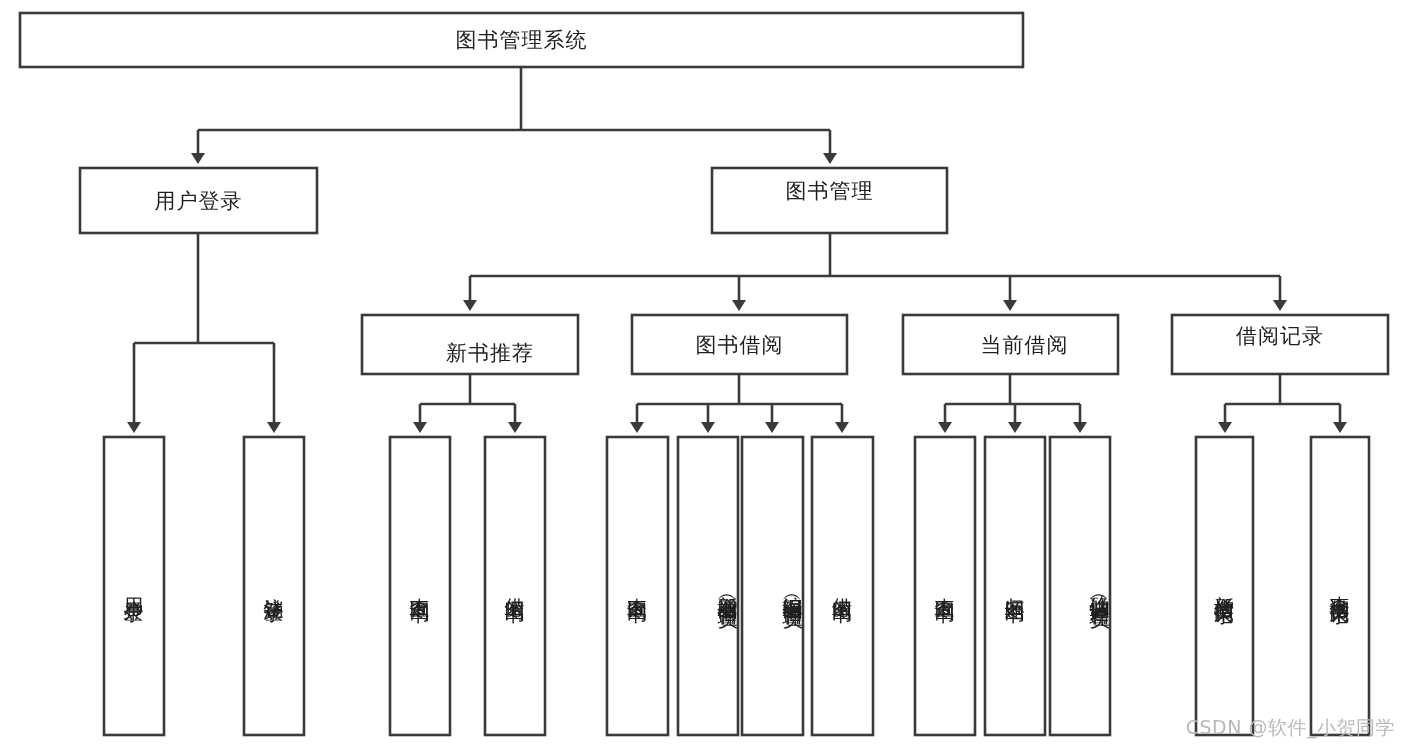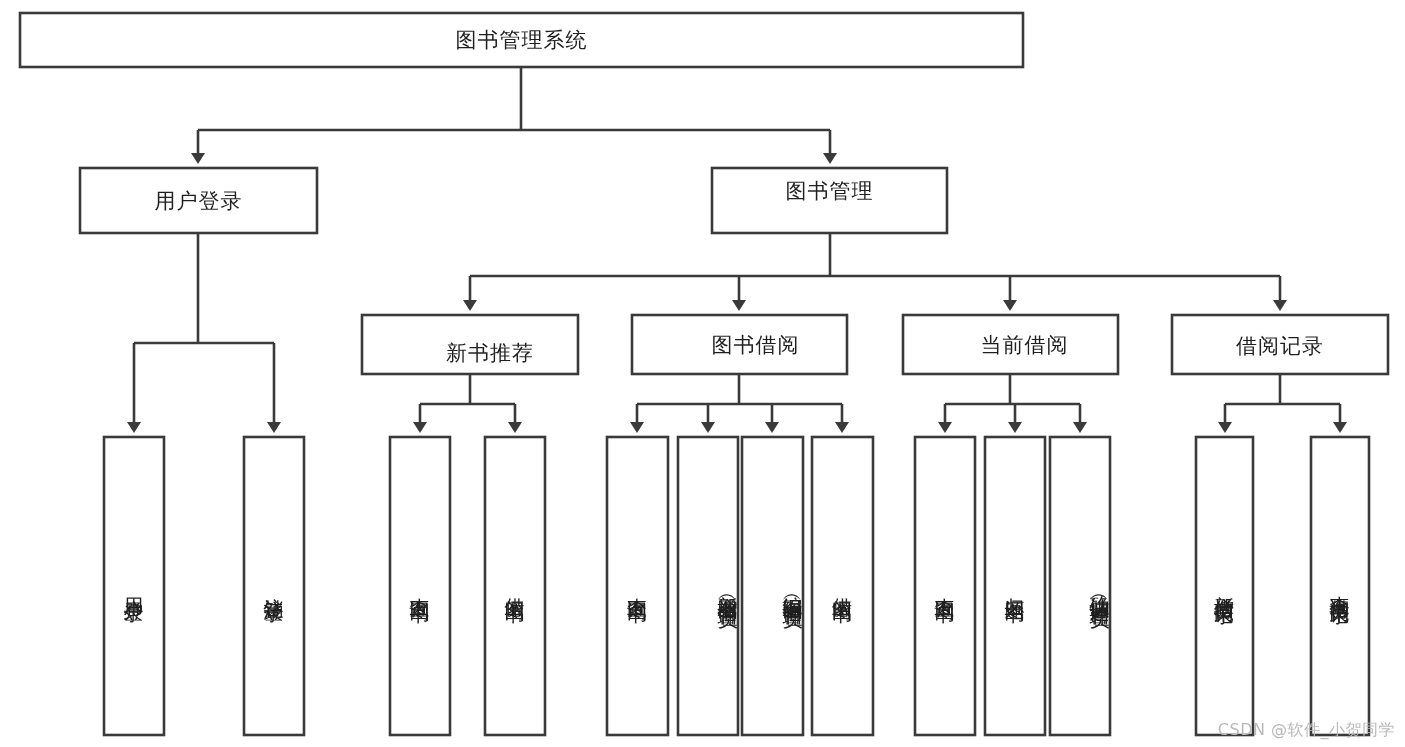--- a/index.html
+++ b/index.html
@@ -33,21 +33,21 @@
     text-orientation:upright;
     letter-spacing:2px;
     line-height:1;
     text-align:center;
     pointer-events:none;
   }
   .watermark{
     position:absolute;
     right:10px;bottom:6px;
     color:#b9b9b9;
-    font-size:16px;
+    font-size:19px;
     letter-spacing:0.5px;
     white-space:nowrap;
   }
 </style>
 </head>
 <body>
 
 <div id="diagram-root">
 
   <svg id="flow" viewBox="0 0 1405 747">
@@ -120,23 +120,23 @@
     <path class="edge" d="M1225,404 L1225,423" marker-end="url(#tri)"></path>
     <path class="edge" d="M1340,404 L1340,423" marker-end="url(#tri)"></path>
   </svg>
 
   <div class="node-label-h" style="left:20px;top:13px;width:1003px;height:54px;">图书管理系统</div>
 
   <div class="node-label-h" style="left:80px;top:168px;width:237px;height:65px;">用户登录</div>
   <div class="node-label-h" style="left:712px;top:168px;width:235px;height:46px;">图书管理</div>
 
   <div class="node-label-h" style="left:382px;top:315px;width:216px;height:75px;">新书推荐</div>
-  <div class="node-label-h" style="left:632px;top:315px;width:215px;height:59px;padding-left:16px;">图书借阅</div>
+  <div class="node-label-h" style="left:632px;top:315px;width:215px;height:59px;">图书借阅</div>
   <div class="node-label-h" style="left:903px;top:315px;width:243px;height:59px;">当前借阅</div>
-  <div class="node-label-h" style="left:1172px;top:325px;width:216px;height:41px;">借阅记录</div>
+  <div class="node-label-h" style="left:1172px;top:315px;width:216px;height:41px;">借阅记录</div>
 
   <div class="node-label-v" style="left:104px;top:437px;width:60px;height:298px;">用户登录</div>
   <div class="node-label-v" style="left:244px;top:437px;width:60px;height:298px;">注销登录</div>
   <div class="node-label-v" style="left:390px;top:437px;width:60px;height:298px;">查询图书</div>
   <div class="node-label-v" style="left:485px;top:437px;width:60px;height:298px;">借阅图书</div>
   <div class="node-label-v" style="left:607px;top:437px;width:61px;height:298px;">查询图书</div>
   <div class="node-label-v" style="left:678px;top:437px;width:60px;height:298px;align-items:flex-start;padding-top:6px;box-sizing:border-box;">新增图书（管理员）</div>
   <div class="node-label-v" style="left:742px;top:437px;width:61px;height:298px;align-items:flex-start;padding-top:6px;box-sizing:border-box;">编辑图书（管理员）</div>
   <div class="node-label-v" style="left:812px;top:437px;width:61px;height:298px;">借阅图书</div>
   <div class="node-label-v" style="left:915px;top:437px;width:60px;height:298px;">查询图书</div>

